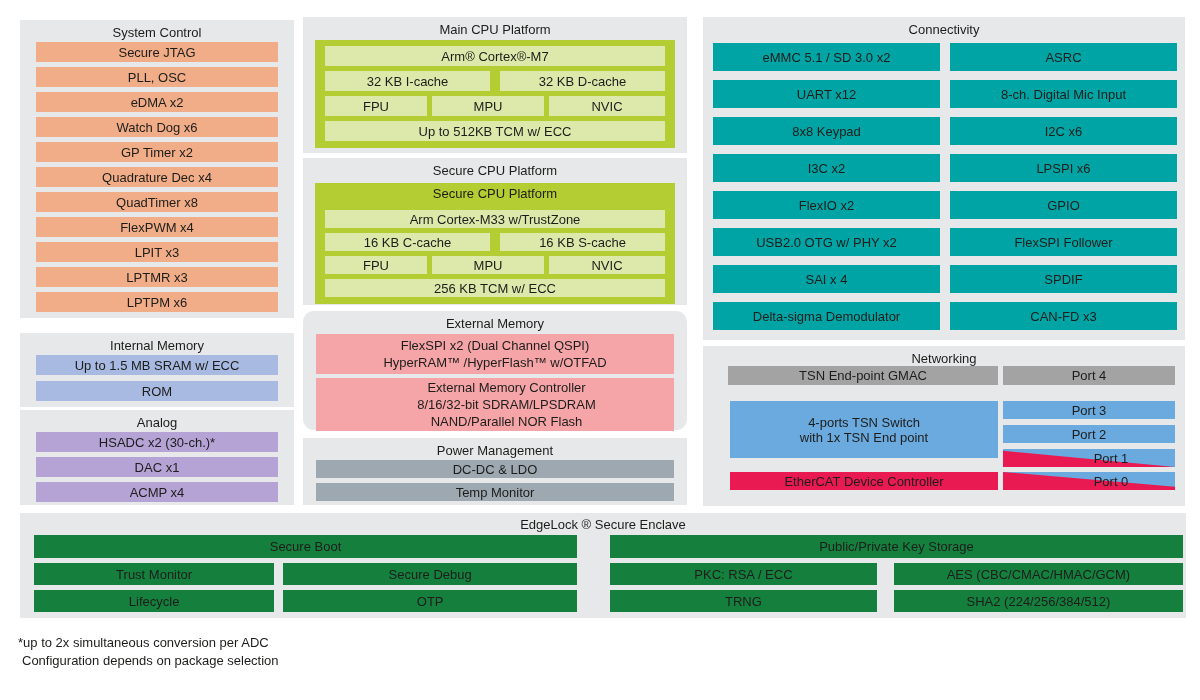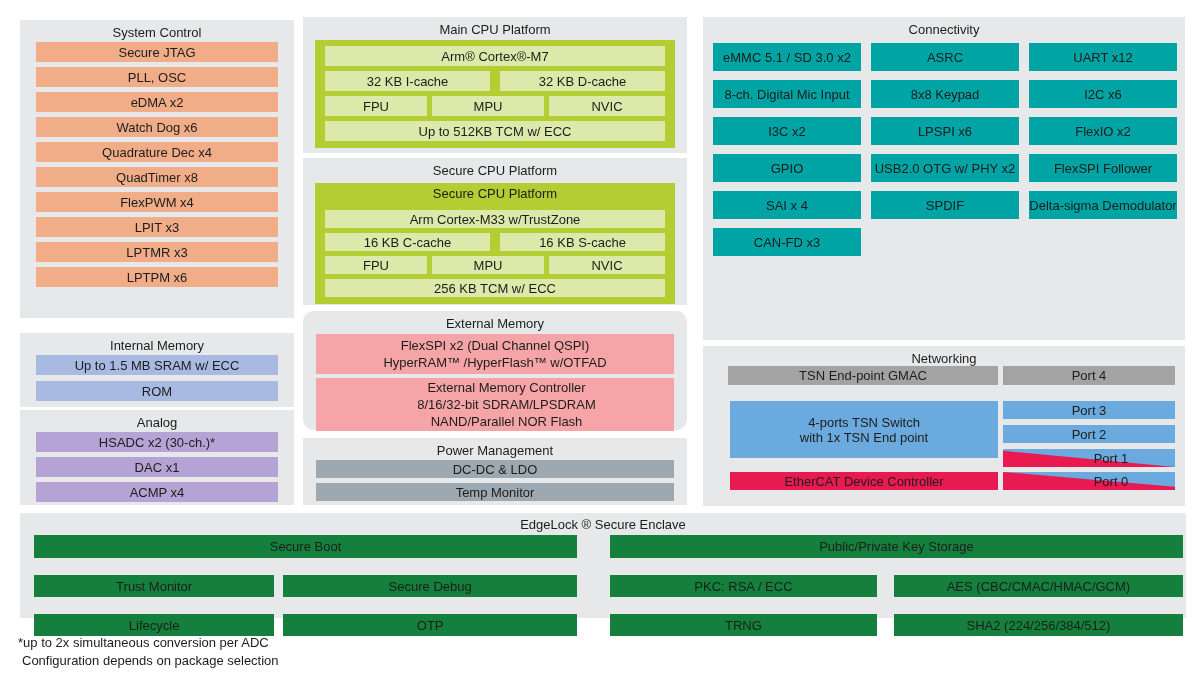--- a/index.html
+++ b/index.html
@@ -52,21 +52,21 @@
 
   .mlbox{margin:3px 13px 0;display:flex;flex-direction:column;align-items:center;
     justify-content:center;font-size:13px;line-height:17px;text-align:center;}
   #extmem .b1{height:40px;}
   #extmem .b2{height:53px;margin-top:4px;padding-left:23px;}
   #power .rows{padding:2px 13px 0;gap:5px;}
   #power .box{height:18px;}
 
   
   #conn{left:703px;top:17px;width:482px;height:323px;}
-  .congrid{display:grid;grid-template-columns:1fr 1fr 1fr;column-gap:10px;row-gap:9px;
+  .congrid{display:grid;grid-template-columns:1fr 1fr;column-gap:10px;row-gap:9px;
     margin:6px 8px 12px 10px;}
   .congrid .box{height:28px;}
 
   #net{left:703px;top:346px;width:482px;height:160px;}
   #net .abs{position:absolute;}
   .gmac{left:25px;top:20px;width:270px;height:19px;}
   .port4{left:300px;top:20px;width:172px;height:19px;}
   .switchbox{left:27px;top:55px;width:268px;height:57px;flex-direction:column;}
   .portrow{left:300px;width:172px;height:18px;}
   .p3{top:55px;} .p2{top:79px;} .p1{top:103px;} .p0{top:126px;}
@@ -77,39 +77,40 @@
   .p0.portsplit::before{clip-path:polygon(0 0, 100% 82%, 100% 100%, 0 100%);}
   .portsplit span{position:relative;padding-left:44px;}
 
   
   #edgelock{left:20px;top:513px;width:1166px;height:105px;}
   #edgelock .ptitle{padding-top:4px;}
   .elhalf{position:absolute;top:22px;}
   .elleft{left:14px;width:543px;}
   .elright{left:590px;width:573px;}
   .elhalf .full{height:23px;}
-  .elgrid{display:grid;margin-top:17px;}
+  .elgrid{display:grid;margin-top:5px;}
   .elgrid .box{height:22px;}
   .elleft .elgrid{grid-template-columns:45fr 55fr;column-gap:9px;}
   .elright .elgrid{grid-template-columns:48fr 52fr;column-gap:17px;}
 
   .footnote{position:absolute;font-size:13px;line-height:16px;}
   #fn1{left:18px;top:635px;}
   #fn2{left:22px;top:653px;}
 </style>
 </head>
 <body>
 
 <div class="panel" id="sysctl">
   <div class="ptitle">System Control</div>
   <div class="rows">
     <div class="box orange">Secure JTAG</div>
     <div class="box orange">PLL, OSC</div>
     <div class="box orange">eDMA x2</div>
     <div class="box orange">Watch Dog x6</div>
+    <div class="box orange">GP Timer x2</div>
     <div class="box orange">Quadrature Dec x4</div>
     <div class="box orange">QuadTimer x8</div>
     <div class="box orange">FlexPWM x4</div>
     <div class="box orange">LPIT x3</div>
     <div class="box orange">LPTMR x3</div>
     <div class="box orange">LPTPM x6</div>
   </div>
 </div>
 
 <div class="panel" id="intmem">

